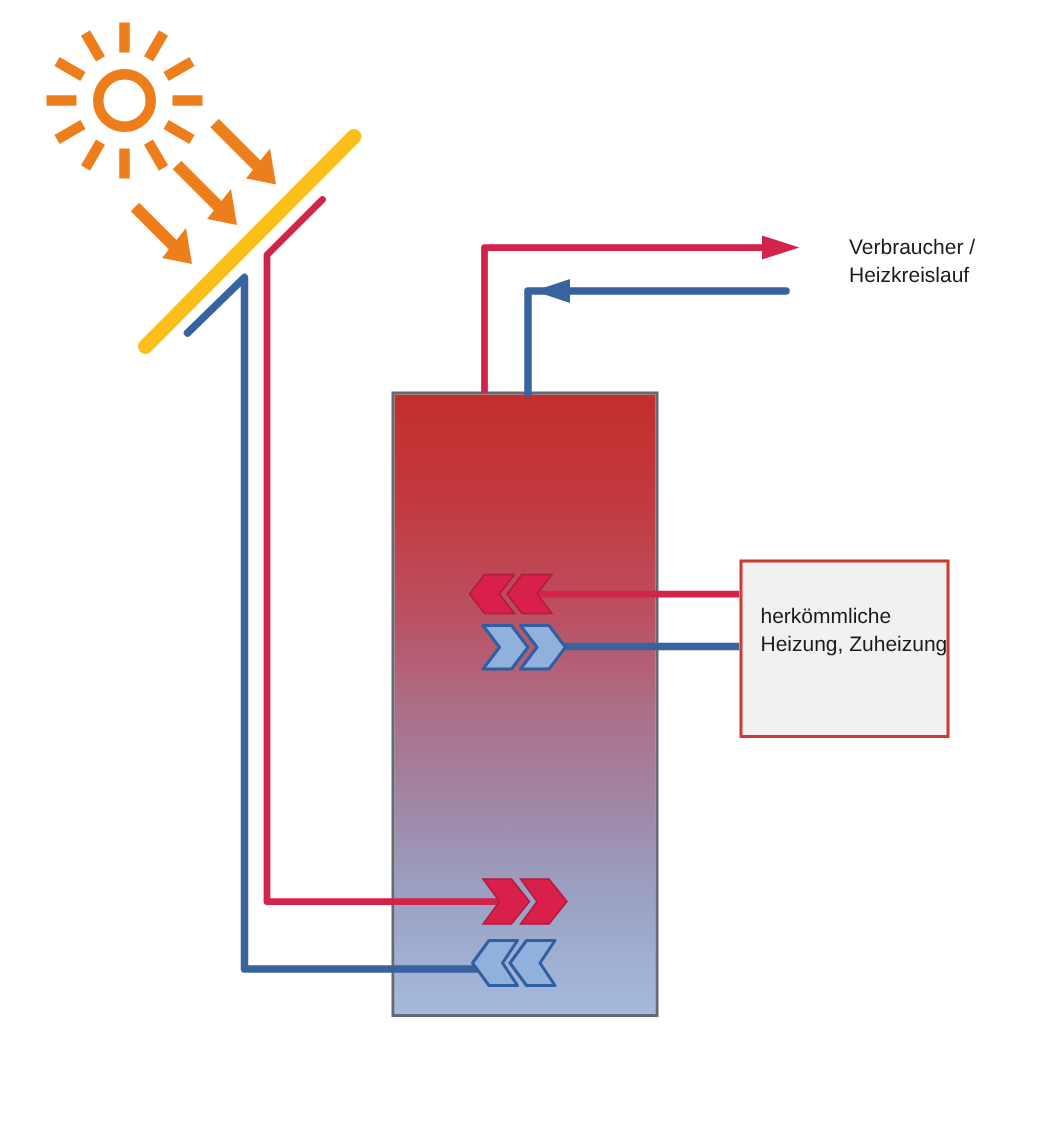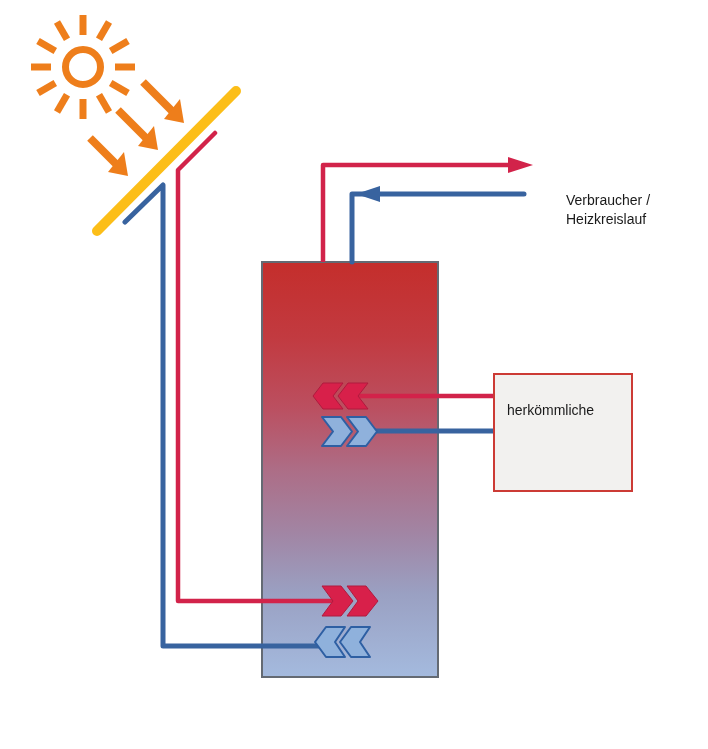--- a/index.html
+++ b/index.html
@@ -24,21 +24,21 @@
   
   .aux-box{
     position:absolute;left:493px;top:373px;width:140px;height:119px;box-sizing:border-box;
     background:var(--box-bg,#f2f1ef);
     border:2px solid var(--box-border,#cc3b35);
   }
   .aux-box .txt{display:block;margin:26px 0 0 12px;font-size:14px;line-height:19px;}
   .aux-box .txt span{display:block;white-space:nowrap;}
   
   .consumer-label{
-    position:absolute;left:566px;top:155px;font-size:14px;line-height:19px;margin-top:36px;
+    position:absolute;left:566px;top:155px;font-size:14px;line-height:19px;
   }
   .consumer-label span{display:block;white-space:nowrap;}
   
   .sun-stroke{stroke:var(--sun-orange,#ee7e1b);fill:none;}
   .arrow-stroke{stroke:var(--sun-orange,#ee7e1b);}
   .arrow-fill{fill:var(--sun-orange,#ee7e1b);}
   .collector{stroke:var(--collector-yellow,#fcbe18);}
   .hot-line{stroke:var(--hot,#d2234a);fill:none;}
   .hot-fill{fill:var(--hot,#d2234a);}
   .cold-line{stroke:var(--cold,#38639f);fill:none;}
@@ -114,20 +114,21 @@
       <polygon class="chev-hot" points="322,586 341,586 353,601 341,616 322,616 333,601"></polygon>
       <polygon class="chev-hot" points="347,586 366,586 378,601 366,616 347,616 358,601"></polygon>
       <polygon class="chev-cold" points="345,627 326,627 315,642 326,657 345,657 335,642"></polygon>
       <polygon class="chev-cold" points="370,627 351,627 340,642 351,657 370,657 360,642"></polygon>
     </g>
   </svg>
 
   <div class="aux-box">
     <span class="txt">
       <span>herkömmliche</span>
+      <span>Heizung, Zuheizung</span>
     </span>
   </div>
 
   <div class="consumer-label">
     <span>Verbraucher /</span>
     <span>Heizkreislauf</span>
   </div>
 
 </div>
 

